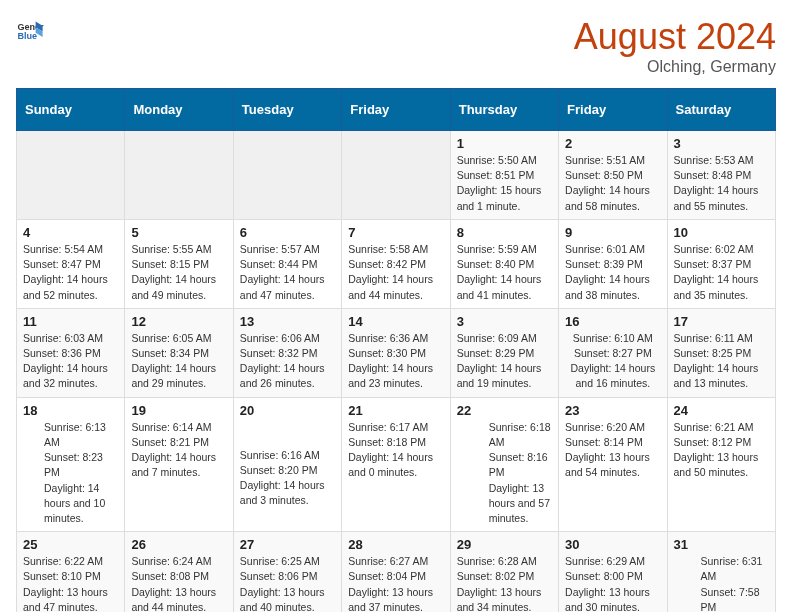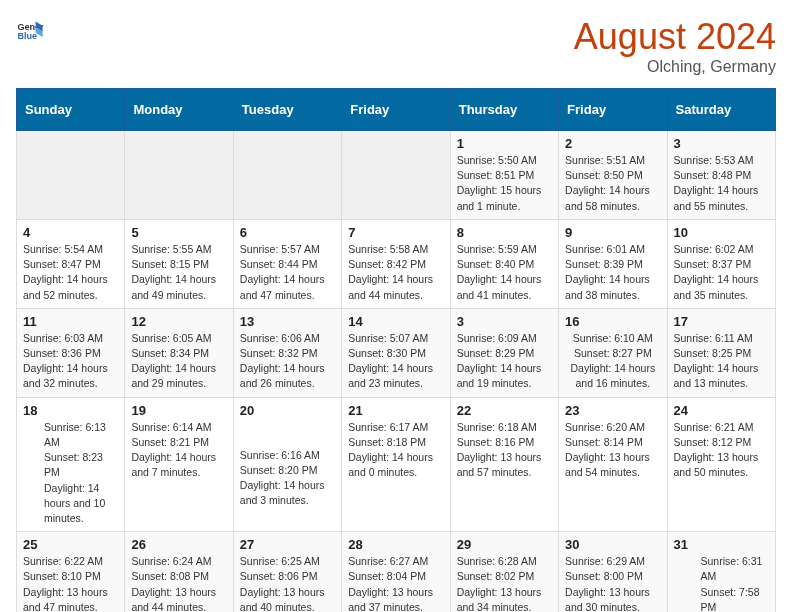--- a/index.html
+++ b/index.html
@@ -200,21 +200,21 @@
 Daylight: 14 hours and 29 minutes.</div>
         </td>
         <td>
           <div class="day-number">13</div>
           <div class="day-info" style="white-space: pre-line;">Sunrise: 6:06 AM
 Sunset: 8:32 PM
 Daylight: 14 hours and 26 minutes.</div>
         </td>
         <td>
           <div class="day-number">14</div>
-          <div class="day-info" style="white-space: pre-line;">Sunrise: 5:07 AM
+          <div class="day-info" style="white-space: pre-line;">Sunrise: 6:36 AM
 Sunset: 8:30 PM
 Daylight: 14 hours and 23 minutes.</div>
         </td>
         <td>
           <div class="day-number">3</div>
           <div class="day-info" style="white-space: pre-line;">Sunrise: 6:09 AM
 Sunset: 8:29 PM
 Daylight: 14 hours and 19 minutes.</div>
         </td>
         <td>
@@ -250,21 +250,21 @@
 Daylight: 14 hours and 3 minutes.</div>
         </td>
         <td>
           <div class="day-number">21</div>
           <div class="day-info" style="white-space: pre-line;">Sunrise: 6:17 AM
 Sunset: 8:18 PM
 Daylight: 14 hours and 0 minutes.</div>
         </td>
         <td>
           <div class="day-number">22</div>
-          <div class="day-info" style="white-space: pre-line;">Sunrise: 6:18 AM
+          <div class="day-info" style="white-space: pre-line; margin-left: 32px;">Sunrise: 6:18 AM
 Sunset: 8:16 PM
 Daylight: 13 hours and 57 minutes.</div>
         </td>
         <td>
           <div class="day-number">23</div>
           <div class="day-info" style="white-space: pre-line;">Sunrise: 6:20 AM
 Sunset: 8:14 PM
 Daylight: 13 hours and 54 minutes.</div>
         </td>
         <td>

